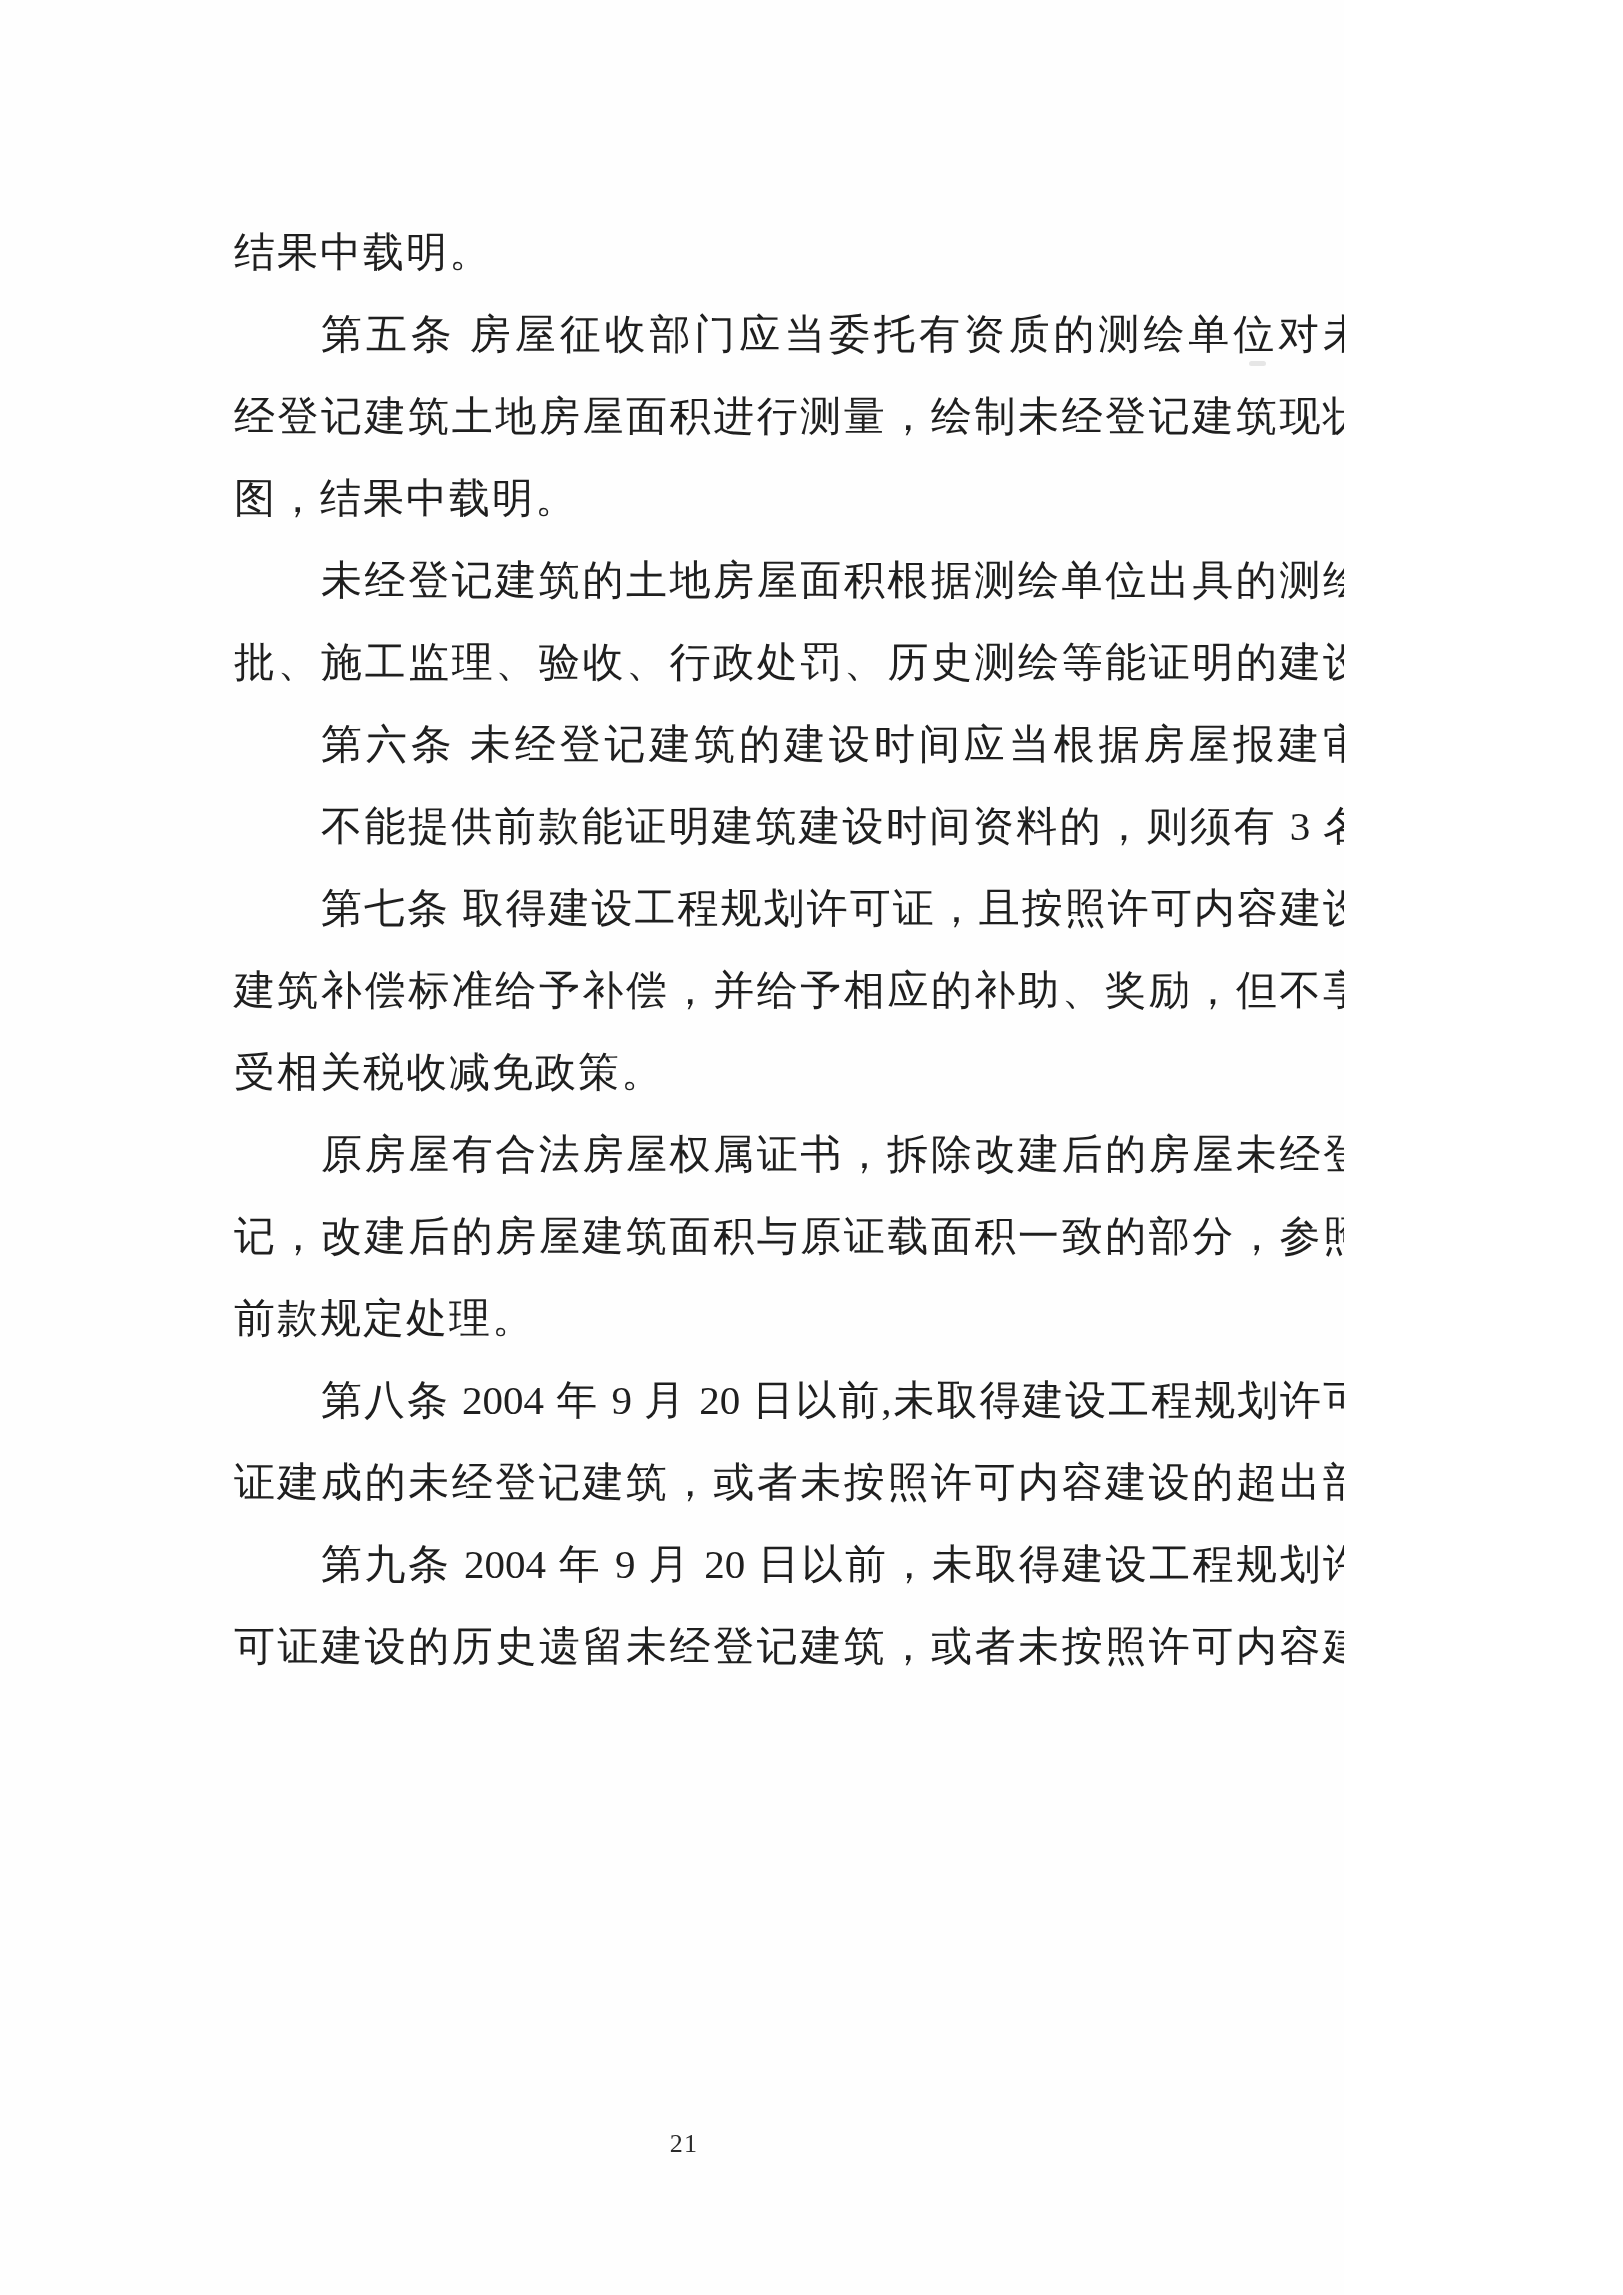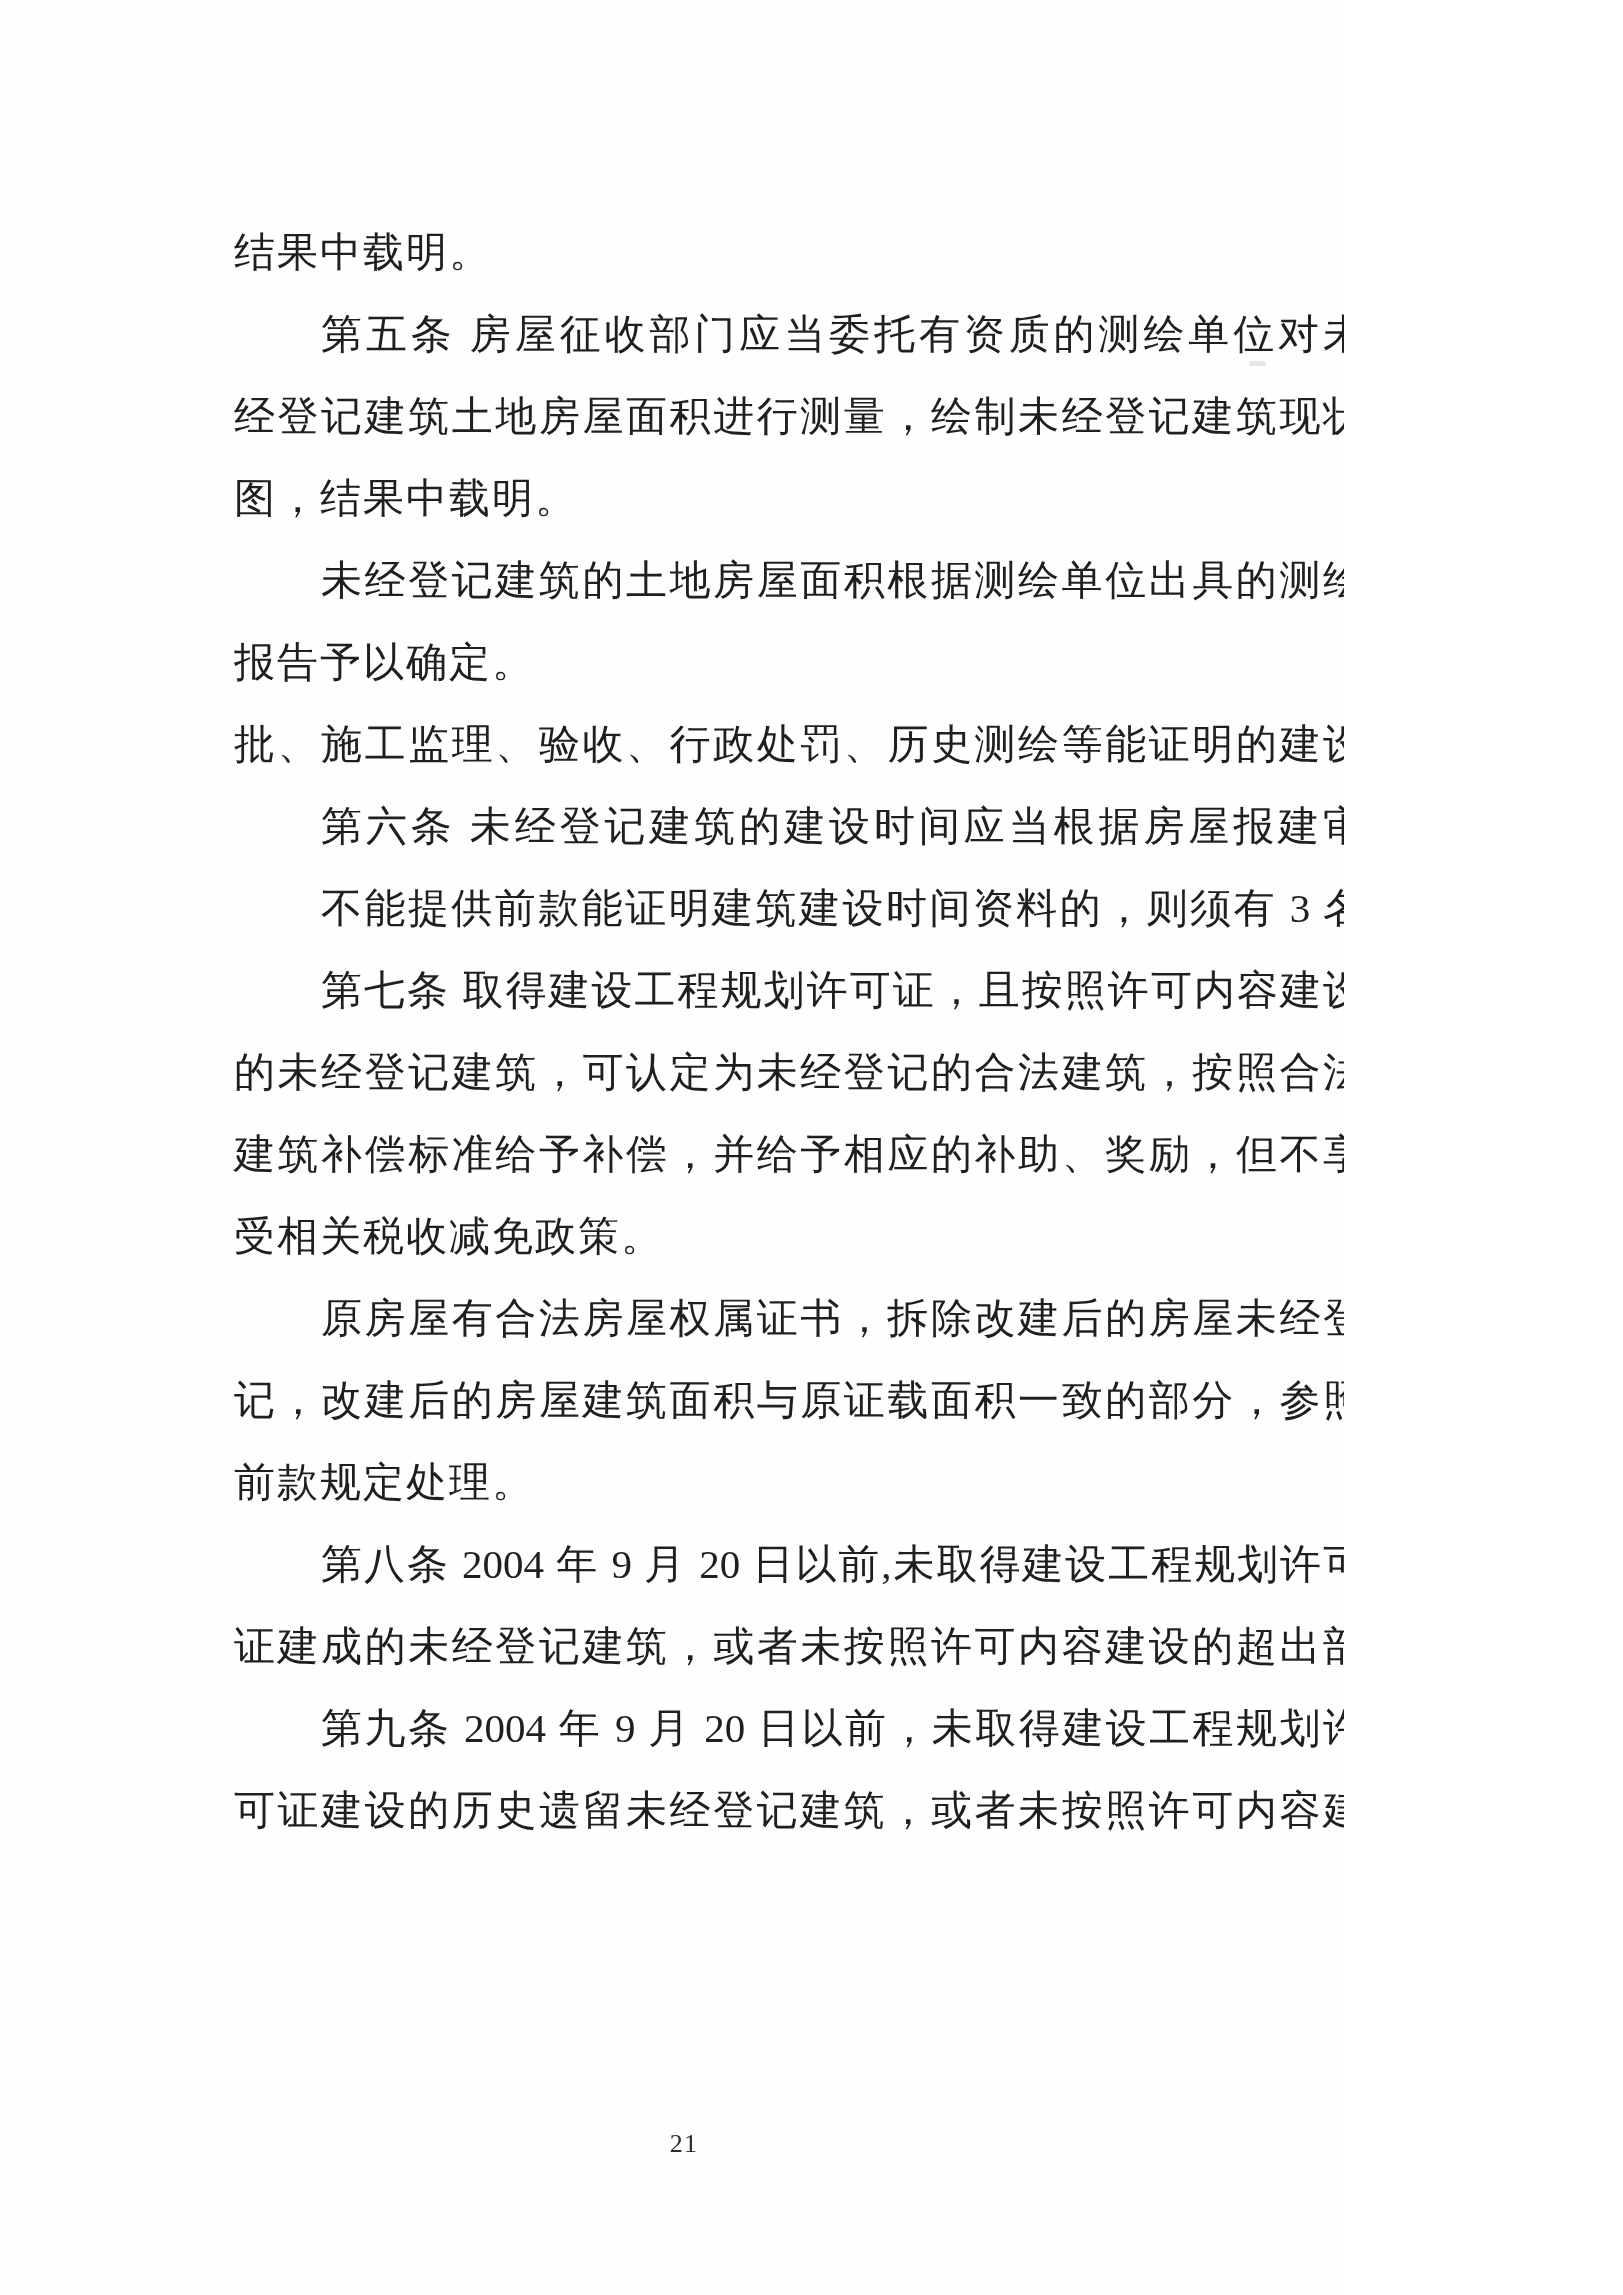--- a/index.html
+++ b/index.html
@@ -69,26 +69,24 @@
 <body>
 
 <div class="page">
 
   <div class="text-block">
     <div class="line">结果中载明。</div>
     <div class="line indent justify">第五条 房屋征收部门应当委托有资质的测绘单位对未</div>
     <div class="line justify">经登记建筑土地房屋面积进行测量，绘制未经登记建筑现状</div>
     <div class="line">图，结果中载明。</div>
     <div class="line indent justify">未经登记建筑的土地房屋面积根据测绘单位出具的测绘</div>
-    <div class="line">报告予以确定。</div>
     <div class="line justify">批、施工监理、验收、行政处罚、历史测绘等能证明的建设</div>
     <div class="line indent justify">第六条 未经登记建筑的建设时间应当根据房屋报建审</div>
     <div class="line indent justify">不能提供前款能证明建筑建设时间资料的，则须有 3 名</div>
     <div class="line indent justify">第七条 取得建设工程规划许可证，且按照许可内容建设</div>
-    <div class="line justify">的未经登记建筑，可认定为未经登记的合法建筑，按照合法</div>
     <div class="line justify">建筑补偿标准给予补偿，并给予相应的补助、奖励，但不享</div>
     <div class="line">受相关税收减免政策。</div>
     <div class="line indent justify">原房屋有合法房屋权属证书，拆除改建后的房屋未经登</div>
     <div class="line justify">记，改建后的房屋建筑面积与原证载面积一致的部分，参照</div>
     <div class="line">前款规定处理。</div>
     <div class="line indent justify">第八条 2004 年 9 月 20 日以前,未取得建设工程规划许可</div>
     <div class="line justify">证建成的未经登记建筑，或者未按照许可内容建设的超出部</div>
     <div class="line indent justify">第九条 2004 年 9 月 20 日以前，未取得建设工程规划许</div>
     <div class="line justify">可证建设的历史遗留未经登记建筑，或者未按照许可内容建</div>
   </div>

